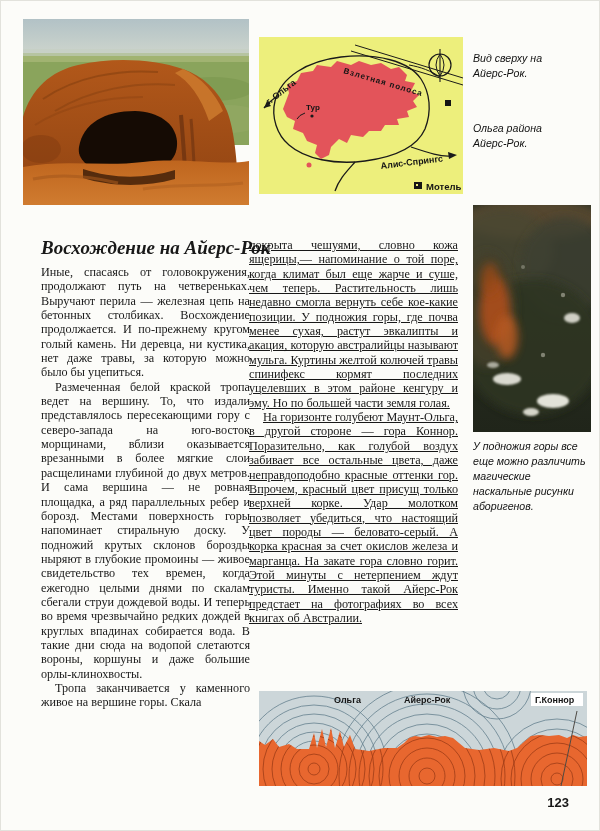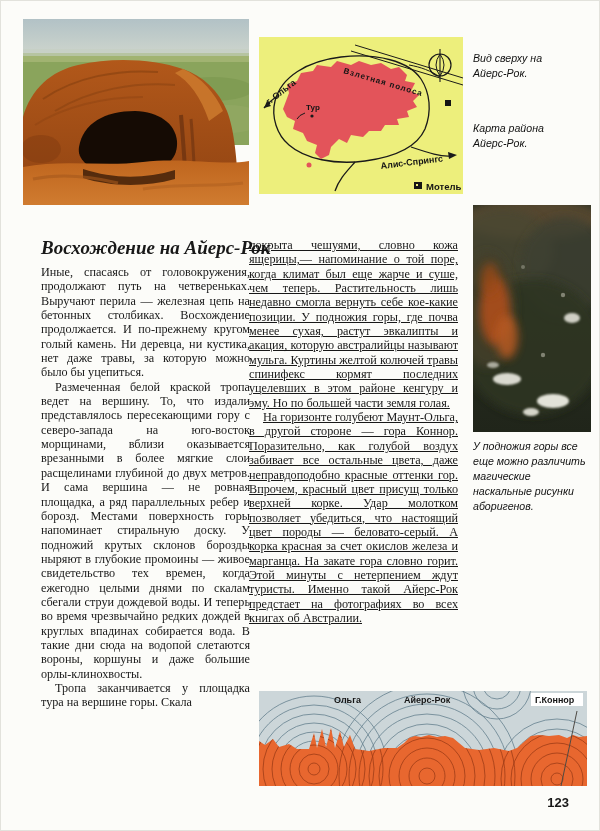--- a/index.html
+++ b/index.html
@@ -133,21 +133,21 @@
     </g>
 
     <text class="map-label" x="10" y="68" font-size="9" transform="rotate(-38 10 68)">г. Ольга</text>
     <text class="map-label" x="47" y="73" font-size="8">Тур</text>
     <text class="map-label" x="84" y="36" font-size="8" letter-spacing="1" transform="rotate(16.5 84 36)">Взлетная полоса</text>
     <text class="map-label" x="122" y="132" font-size="9" transform="rotate(-7 122 132)">Алис-Спрингс</text>
     <text class="map-label" x="167" y="153" font-size="9.5">Мотель</text>
   </svg>
 
   <div class="abs caption" style="left:472px;top:50px;width:100px;">Вид сверху на Айерс-Рок.</div>
-  <div class="abs caption" style="left:472px;top:120px;width:100px;">Карта района Айерс-Рок.</div>
+  <div class="abs caption" style="left:472px;top:120px;width:100px;">Ольга района Айерс-Рок.</div>
 
   <svg class="abs" style="left:472px;top:204px;" width="118" height="227" viewBox="0 0 118 227">
     <defs>
       <filter id="b3" x="-60%" y="-60%" width="220%" height="220%">
           <feGaussianBlur stdDeviation="4"></feGaussianBlur>
         </filter>
       <filter id="b1" x="-60%" y="-60%" width="220%" height="220%">
           <feGaussianBlur stdDeviation="1.3"></feGaussianBlur>
         </filter>
       <linearGradient id="artbg" x1="0" y1="0" x2="0" y2="1">
@@ -176,21 +176,21 @@
     </g>
   </svg>
 
   <div class="abs caption" style="left:472px;top:438px;width:118px;">У подножия горы все еще можно различить магические наскальные рисунки аборигенов.</div>
 
   <div class="abs heading" style="left:40px;top:236px;">Восхождение на Айерс-Рок</div>
 
   <div class="abs col" style="left:40px;top:264px;width:209px;height:494px;">
     <p>Иные, спасаясь от головокружения, продолжают путь на четвереньках. Выручают перила — железная цепь на бетонных столбиках. Восхождение продолжается. И по-прежнему кругом голый камень. Ни деревца, ни кустика, нет даже травы, за которую можно было бы уцепиться.</p>
     <p class="indent">Размеченная белой краской тропа ведет на вершину. То, что издали представлялось пересекающими гору с северо-запада на юго-восток морщинами, вблизи оказывается врезанными в более мягкие слои расщелинами глубиной до двух метров. И сама вершина — не ровная площадка, а ряд параллельных ребер и борозд. Местами поверхность горы напоминает стиральную доску. У подножий крутых склонов борозды ныряют в глубокие промоины — живое свидетельство тех времен, когда ежегодно целыми днями по скалам сбегали струи дождевой воды. И теперь во время чрезвычайно редких дождей в круглых впадинах собирается вода. В такие дни сюда на водопой слетаются вороны, коршуны и даже большие орлы-клинохвосты.</p>
-    <p class="indent">Тропа заканчивается у площадка тура на вершине горы. Скала</p>
+    <p class="indent">Тропа заканчивается у каменного живое на вершине горы. Скала</p>
   </div>
 
   <div class="abs col" style="left:248px;top:237px;width:209px;height:452px;text-decoration:underline;">
     <p>покрыта чешуями, словно кожа ящерицы,— напоминание о той поре, когда климат был еще жарче и суше, чем теперь. Растительность лишь недавно смогла вернуть себе кое-какие позиции. У подножия горы, где почва менее сухая, растут эвкалипты и акация, которую австралийцы называют мульга. Куртины желтой колючей травы спинифекс кормят последних уцелевших в этом районе кенгуру и эму. Но по большей части земля голая.</p>
     <p class="indent">На горизонте голубеют Маунт-Ольга, в другой стороне — гора Коннор. Поразительно, как голубой воздух забивает все остальные цвета, даже неправдоподобно красные оттенки гор. Впрочем, красный цвет присущ только верхней корке. Удар молотком позволяет убедиться, что настоящий цвет породы — беловато-серый. А корка красная за счет окислов железа и марганца. На закате гора словно горит. Этой минуты с нетерпением ждут туристы. Именно такой Айерс-Рок предстает на фотографиях во всех книгах об Австралии.</p>
   </div>
 
 
   <svg class="abs" style="left:258px;top:690px;" width="328" height="95" viewBox="0 0 328 95">
     <defs>

